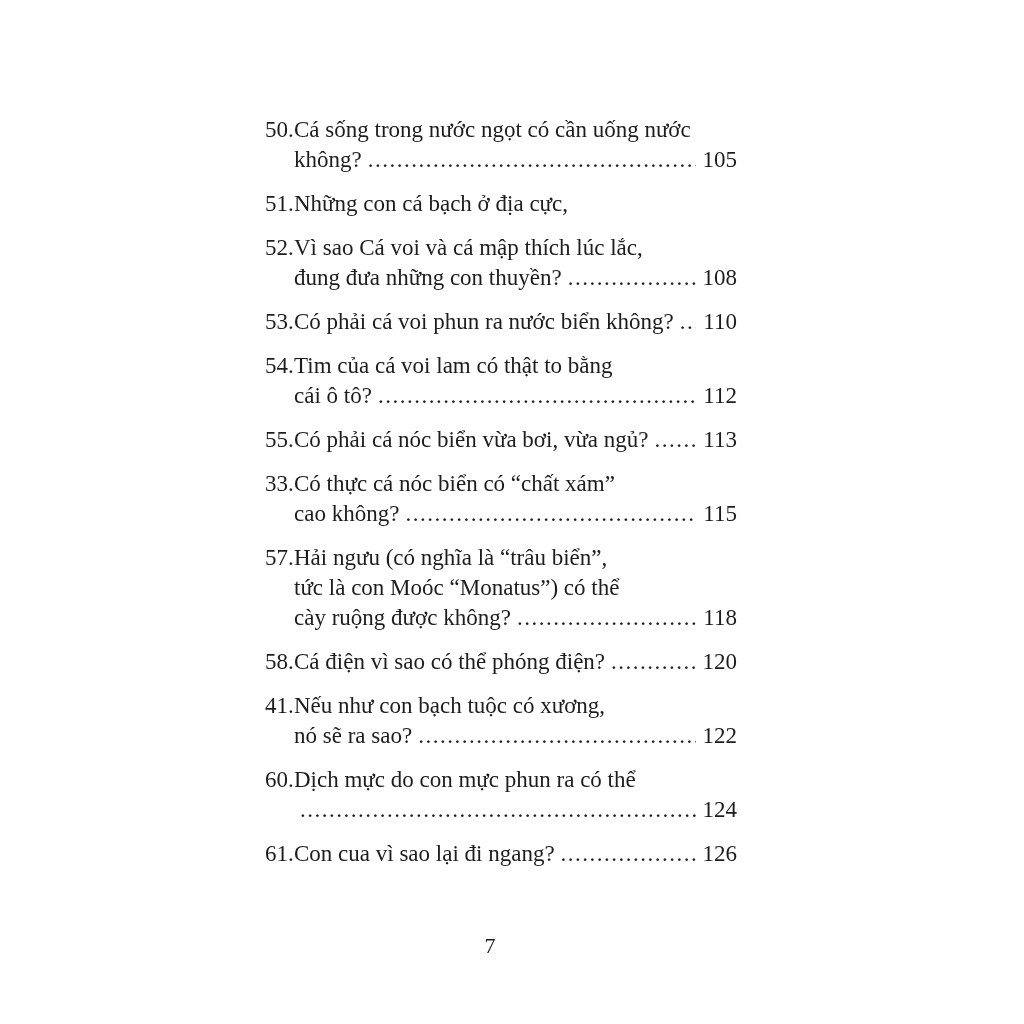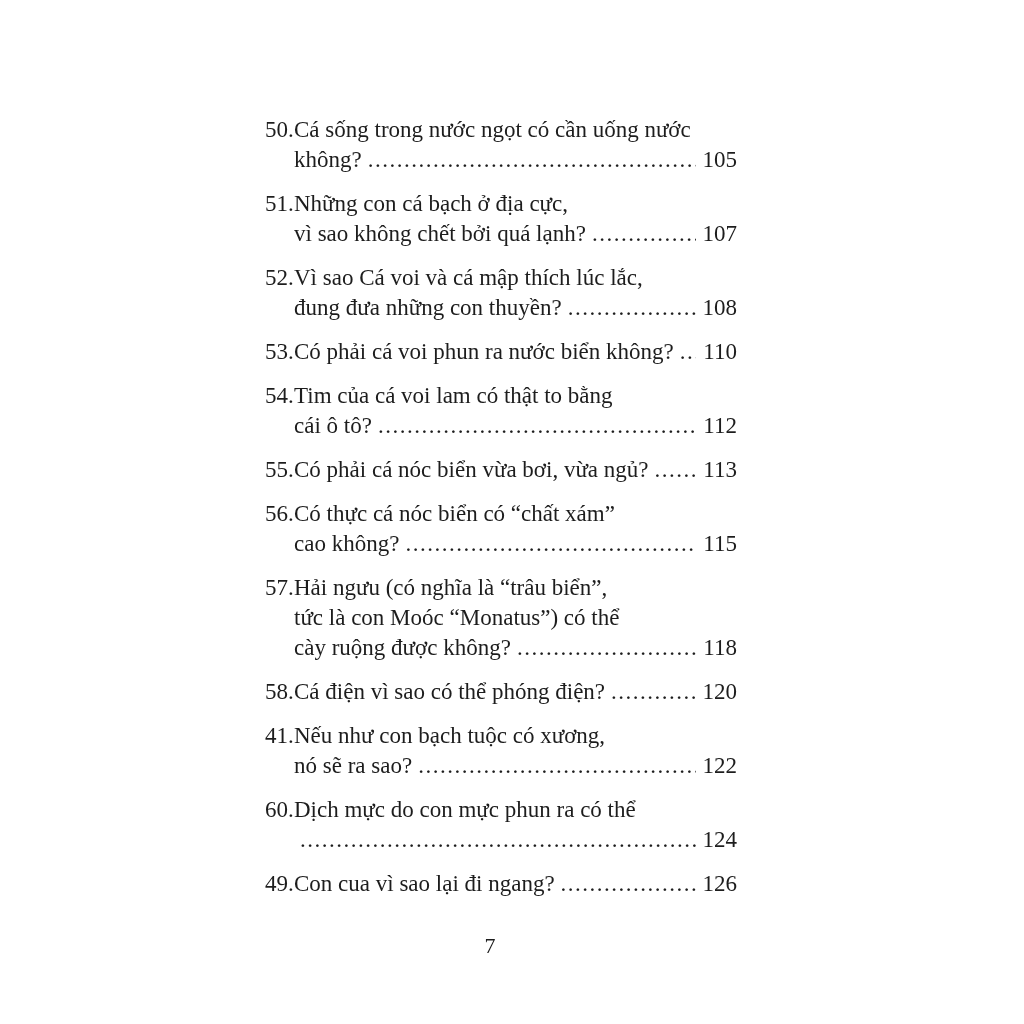--- a/index.html
+++ b/index.html
@@ -87,25 +87,20 @@
       <div class="entry">
         <div class="line"><span class="num">50.</span><span class="txt">Cá sống trong nước ngọt có cần uống nước</span></div>
         <div class="line last">
           <span class="txt">không?</span>
           <span class="dots"></span>
           <span class="pagenum">105</span>
         </div>
       </div>
       <div class="entry">
         <div class="line"><span class="num">51.</span><span class="txt">Những con cá bạch ở địa cực,</span></div>
-        <div class="line last">
-          <span class="txt">vì sao không chết bởi quá lạnh?</span>
-          <span class="dots"></span>
-          <span class="pagenum">107</span>
-        </div>
       </div>
       <div class="entry">
         <div class="line"><span class="num">52.</span><span class="txt">Vì sao Cá voi và cá mập thích lúc lắc,</span></div>
         <div class="line last">
           <span class="txt">đung đưa những con thuyền?</span>
           <span class="dots"></span>
           <span class="pagenum">108</span>
         </div>
       </div>
       <div class="entry">
@@ -126,21 +121,21 @@
       </div>
       <div class="entry">
         <div class="line last">
           <span class="num">55.</span>
           <span class="txt">Có phải cá nóc biển vừa bơi, vừa ngủ?</span>
           <span class="dots"></span>
           <span class="pagenum">113</span>
         </div>
       </div>
       <div class="entry">
-        <div class="line"><span class="num">56.</span><span class="txt">Có thực cá nóc biển có “chất xám”</span></div>
+        <div class="line"><span class="num">33.</span><span class="txt">Có thực cá nóc biển có “chất xám”</span></div>
         <div class="line last">
           <span class="txt">cao không?</span>
           <span class="dots"></span>
           <span class="pagenum">115</span>
         </div>
       </div>
       <div class="entry">
         <div class="line"><span class="num">57.</span><span class="txt">Hải ngưu (có nghĩa là “trâu biển”,</span></div>
         <div class="line"><span class="txt">tức là con Moóc “Monatus”) có thể</span></div>
         <div class="line last">
@@ -167,21 +162,21 @@
       </div>
       <div class="entry">
         <div class="line"><span class="num">60.</span><span class="txt">Dịch mực do con mực phun ra có thể</span></div>
         <div class="line last">
           <span class="dots"></span>
           <span class="pagenum">124</span>
         </div>
       </div>
       <div class="entry">
         <div class="line last">
-          <span class="num">49.</span>
+          <span class="num">61.</span>
           <span class="txt">Con cua vì sao lại đi ngang?</span>
           <span class="dots"></span>
           <span class="pagenum">126</span>
         </div>
       </div>
     </div>
   <div class="footer">
     <span>7</span>
   </div>
 </div>

